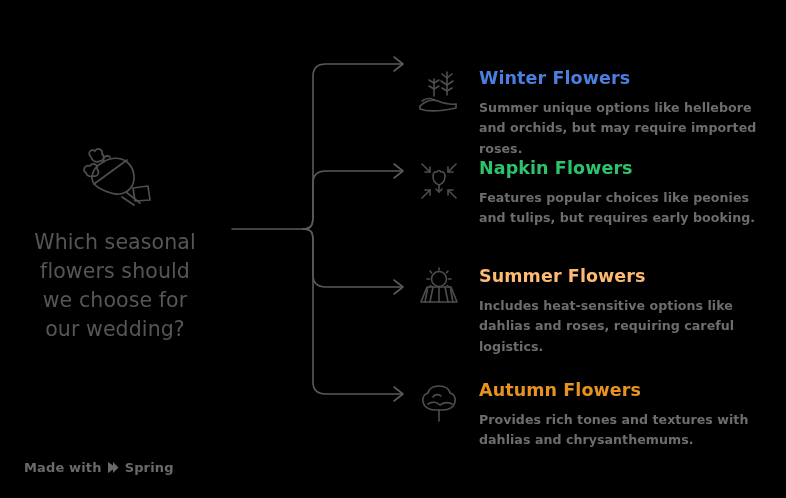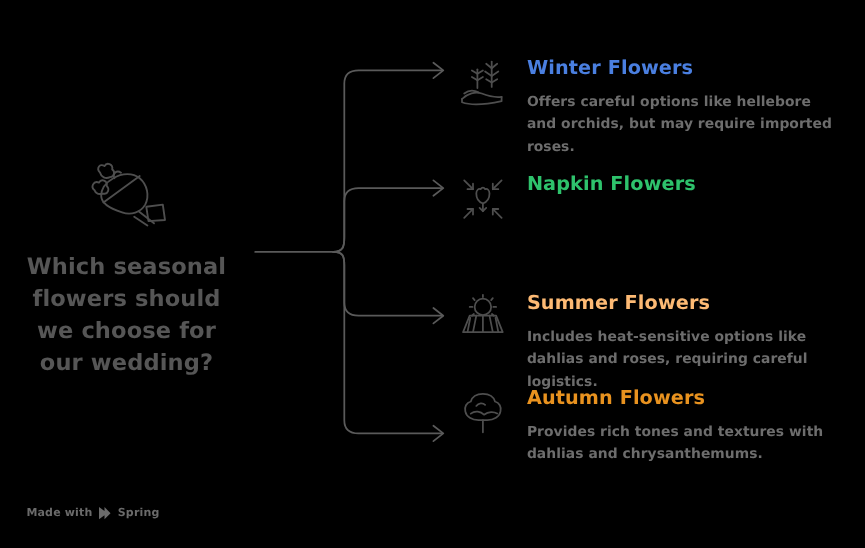--- a/index.html
+++ b/index.html
@@ -32,21 +32,21 @@
     text-align: center;
   }
   #root-icon {
     width: 90px;
     height: 72px;
     margin: 0 auto 16px auto;
     display: block;
   }
   #root-title {
     font-size: 20.5px;
-    font-weight: 700;
+    font-weight: 400;
     line-height: 1.42;
     color: #565656;
     letter-spacing: 0.1px;
     white-space: pre-line;
   }
 
   
   #connectors {
     position: absolute;
     left: 0; top: 0;
@@ -80,34 +80,34 @@
   }
   .branch-desc {
     font-size: 12.6px;
     font-weight: 600;
     line-height: 1.62;
     color: #6d6d6d;
     letter-spacing: 0.05px;
     max-width: 288px;
   }
 
-  #branch-0 { top: 52px; }
+  #branch-0 { top: 68px; }
   #branch-1 { top: 158px; }
   #branch-2 { top: 266px; }
-  #branch-3 { top: 352px; }
+  #branch-3 { top: 380px; }
 
   
   #footer {
     position: absolute;
     left: 24px;
     top: 460px;
     display: flex;
     align-items: center;
     gap: 5px;
-    font-size: 10px;
+    font-size: 13px;
     font-weight: 700;
     color: #6a6a6a;
     letter-spacing: 0.15px;
   }
   #napkin-logo {
     width: 13px;
     height: 13px;
     display: block;
   }
 </style>
@@ -179,21 +179,21 @@
         <path d="M 18 21 L 13 18"></path>
           <path d="M 18 21 L 23 18"></path>
 
         <path d="M 4 38 C 9 33 16 31 22 33 C 27 35 32 37 40 36"></path>
         <path d="M 6 33 C 10 30 15 30 19 32"></path>
         <path d="M 4 38 L 4 41 C 12 44 26 43 40 40 L 40 36"></path>
       </g>
     </svg>
     <div class="branch-body">
       <div class="branch-title" style="color:#4a7fe0">Winter Flowers</div>
-      <div class="branch-desc" style="color: rgb(109, 109, 109);">Offers careful options like hellebore and orchids, but may require imported roses.</div>
+      <div class="branch-desc" style="color: rgb(109, 109, 109);">Summer unique options like hellebore and orchids, but may require imported roses.</div>
     </div>
   </div>
 
   <div class="branch" id="branch-1">
     <svg class="branch-icon" viewBox="0 0 46 46" fill="none">
       <g stroke="#4e4e4e" stroke-width="1.6" stroke-linecap="round" stroke-linejoin="round" fill="none">
 
         <path d="M 17 18 C 17 15 19 13 21 14 C 22 12 24 12 25 14 C 27 13 29 15 29 18
                  C 29 23 26 26 23 27 C 20 26 17 23 17 18 Z"></path>
 
@@ -208,20 +208,21 @@
 
         <path d="M 6 40 L 14 32"></path>
           <path d="M 9 32 L 14 32 L 14 37"></path>
 
         <path d="M 40 40 L 32 32"></path>
           <path d="M 37 32 L 32 32 L 32 37"></path>
       </g>
     </svg>
     <div class="branch-body">
       <div class="branch-title" style="color:#2ec26c">Napkin Flowers</div>
+      <div class="branch-desc" style="color: rgb(109, 109, 109);">Features popular choices like peonies and tulips, but requires early booking.</div>
     </div>
   </div>
 
   <div class="branch" id="branch-2">
     <svg class="branch-icon" viewBox="0 0 46 46" fill="none">
       <g stroke="#4e4e4e" stroke-width="1.6" stroke-linecap="round" stroke-linejoin="round" fill="none">
 
         <circle cx="23" cy="13" r="7.5"></circle>
 
         <path d="M 23 2 L 23 4"></path>

